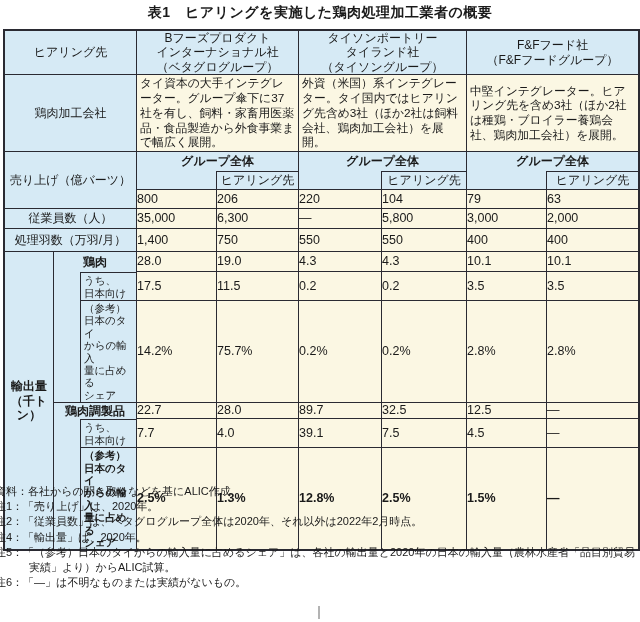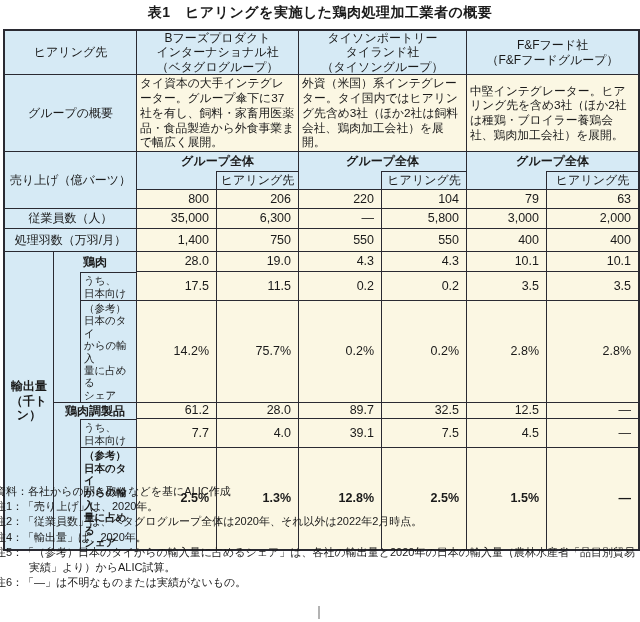--- a/index.html
+++ b/index.html
@@ -7,21 +7,21 @@
         font-family:"Liberation Sans","DejaVu Sans",sans-serif;color:#1a1a1a;}
   .title{position:absolute;top:4px;left:0;width:640px;text-align:center;
          font-size:14px;font-weight:bold;letter-spacing:0.5px;}
   table.tbl{position:absolute;top:29px;left:3px;width:633px;table-layout:fixed;
             border-collapse:separate;border-spacing:0;border:2px solid #2a2a32;}
   td{border-right:1px solid #2a2a32;border-bottom:1px solid #2a2a32;
      padding:0;vertical-align:middle;font-size:12px;line-height:1.2;overflow:hidden;}
   td.h{background:#d6eaf5;}
   td.v{background:#fbf7e3;}
   td.c{text-align:center;}
-  td.n{background:#fbf7e3;text-align:right;padding-right:7px;font-size:12.5px;}
+  td.n{background:#fbf7e3;padding-right:7px;font-size:12.5px;}
   td.ov{background:#fbf7e3;font-size:11.8px;line-height:14.8px;padding:1px 3px;text-align:left;}
   td.sm{font-size:10.5px;line-height:12.4px;padding:1px 0 1px 3px;text-align:left;}
   td.pre{white-space:pre-line;}
   td.nb{border-bottom:none;font-weight:bold;}
   td.bt{border-top:1px solid #2a2a32;}
   td.lc{border-right:none;}
   .notes{position:absolute;top:484px;left:3px;width:635px;}
   .note{font-size:11px;line-height:15.2px;padding-left:26px;text-indent:-34px;}
   .cursor-mark{position:absolute;left:318px;top:606px;width:2px;height:13px;background:#b3b3b3;}
 </style>
@@ -52,21 +52,21 @@
 インターナショナル社
 （ベタグログループ）</td>
       <td colspan="2" class="h c pre">タイソンポートリー
 タイランド社
 （タイソングループ）</td>
       <td colspan="2" class="h c pre lc">F&amp;Fフード社
 （F&amp;Fフードグループ）</td>
     </tr>
 
     <tr style="height:75px">
-      <td colspan="3" class="h c">グループの概要</td>
+      <td colspan="3" class="h c">鶏肉加工会社</td>
       <td colspan="2" class="v ov">タイ資本の大手インテグレーター。グループ傘下に37社を有し、飼料・家畜用医薬品・食品製造から外食事業まで幅広く展開。</td>
       <td colspan="2" class="v ov">外資（米国）系インテグレーター。タイ国内ではヒアリング先含め3社（ほか2社は飼料会社、鶏肉加工会社）を展開。</td>
       <td colspan="2" class="v ov lc">中堅インテグレーター。ヒアリング先を含め3社（ほか2社は種鶏・ブロイラー養鶏会社、鶏肉加工会社）を展開。</td>
     </tr>
 
     <tr style="height:19px">
       <td colspan="3" rowspan="3" class="h c">売り上げ（億バーツ）</td>
       <td colspan="2" class="h c nb">グループ全体</td>
       <td colspan="2" class="h c nb">グループ全体</td>
       <td colspan="2" class="h c nb lc">グループ全体</td>
@@ -143,21 +143,21 @@
       <td class="v n">14.2%</td>
       <td class="v n">75.7%</td>
       <td class="v n">0.2%</td>
       <td class="v n">0.2%</td>
       <td class="v n">2.8%</td>
       <td class="v n lc">2.8%</td>
     </tr>
 
     <tr style="height:16px">
       <td colspan="2" class="h c nb">鶏肉調製品</td>
-      <td class="v n">61.2</td>
+      <td class="v n">22.7</td>
       <td class="v n">28.0</td>
       <td class="v n">89.7</td>
       <td class="v n">32.5</td>
       <td class="v n">12.5</td>
       <td class="v n lc">—</td>
     </tr>
 
     <tr style="height:29px">
       <td rowspan="2" class="h nb"></td>
       <td class="h sm pre bt">うち、

